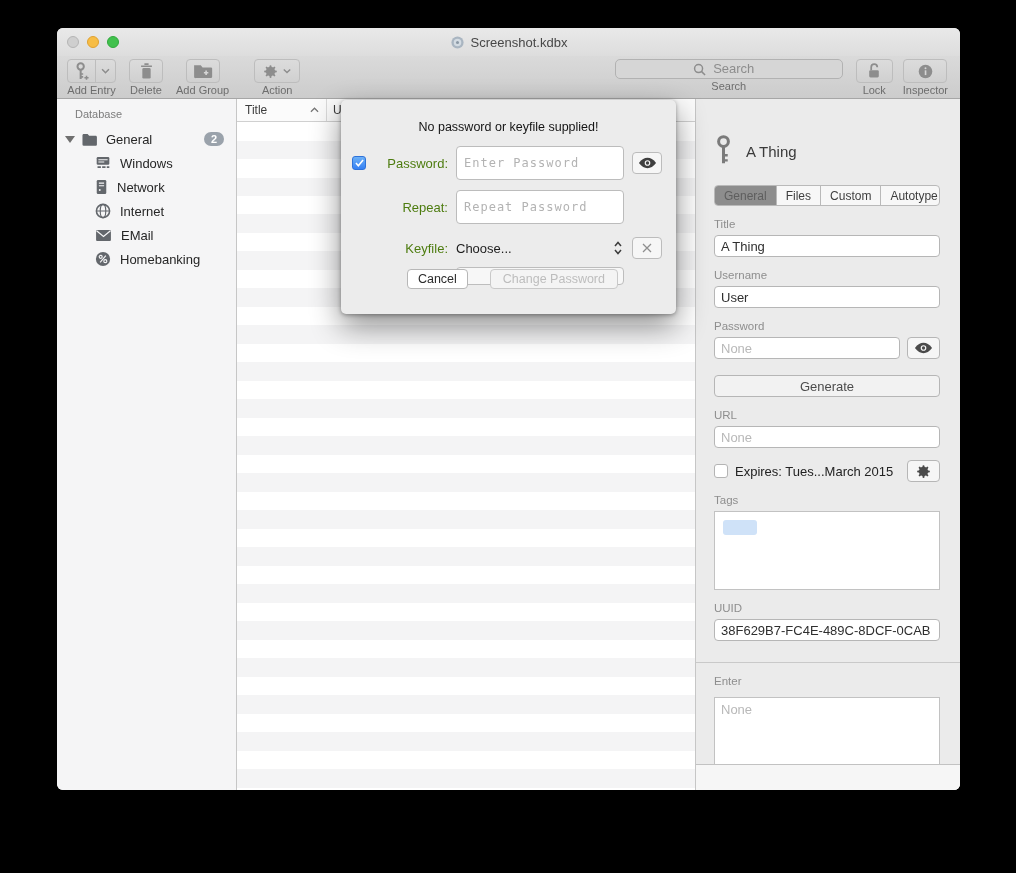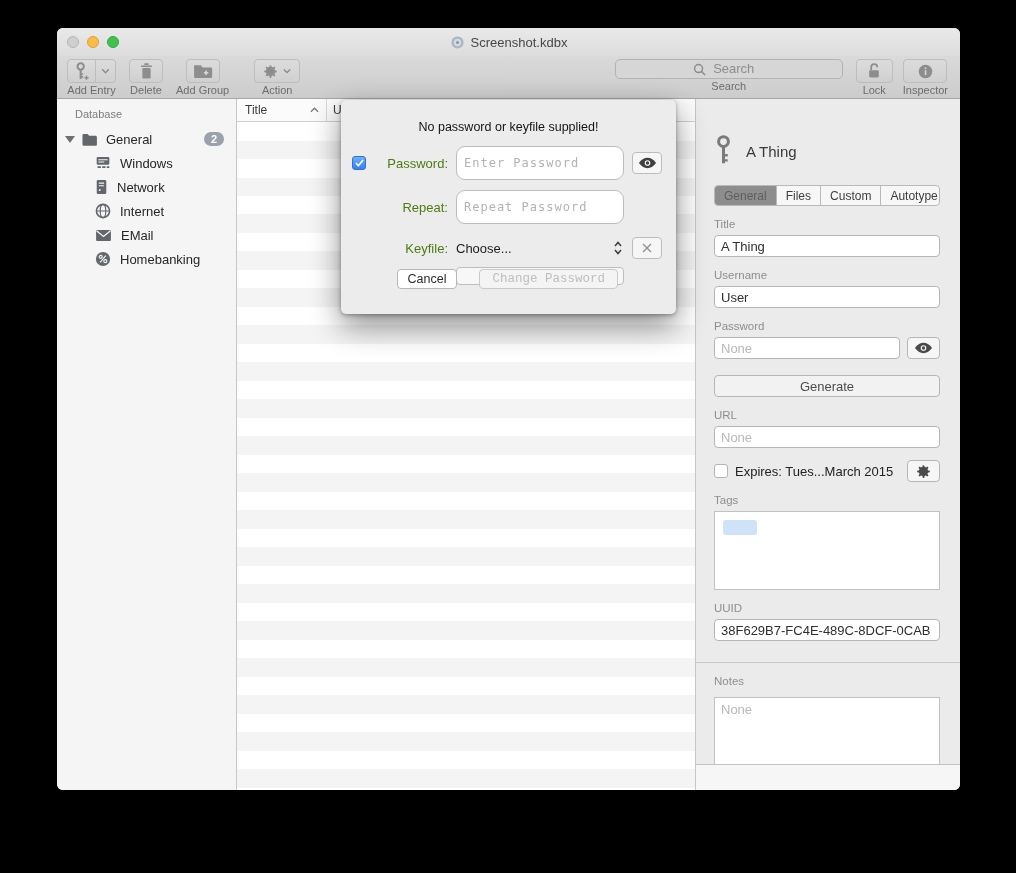--- a/index.html
+++ b/index.html
@@ -103,34 +103,34 @@
   .dlg-msg { text-align:center; padding-top:20px; font-size:12.5px; color:#141414; }
   .dlg-row { display:grid; grid-template-columns:90px 168px 30px; column-gap:8px; align-items:center;
              padding-left:17px; margin-top:10px; }
   .dlg-row.first { margin-top:12px; }
   .dlg-row.keyfile { margin-top:13px; }
   .dlg-label { display:flex; align-items:center; justify-content:flex-end; gap:21px; font-size:13px;
                color:#4d7c0f; }
   .cb-on { width:14px; height:14px; border-radius:3px; border:1px solid #2e72d9;
            background:linear-gradient(#6db1f7,#3580f4); display:flex; align-items:center;
            justify-content:center; flex:none; }
-  .dlg-input { height:22px; width:100%; border:1px solid #bcbcbc; border-radius:9px; background:#fff;
+  .dlg-input { height:22px; width:100%; border:1px solid #bcbcbc; border-radius:4px; background:#fff;
                font-family:"DejaVu Sans Mono", monospace; font-size:12px; color:#333; padding:16px 7px; }
   .dlg-input::placeholder { color:#b3b3b3; letter-spacing:1px; }
   .dlg-btn { width:30px; height:22px; border:1px solid #bcbcbc; border-radius:4px; background:#f6f6f6;
              display:flex; align-items:center; justify-content:center; color:#3f3f3f; }
   .popup { display:flex; align-items:center; justify-content:space-between; font-size:13px;
            color:#1c1c1c; padding-right:2px; cursor:default; }
   .genkey-btn { display:block; margin:8px 0 0 115px; width:168px; height:18px; background:#f7f7f7;
                 border:1px solid #bdbdbd; border-radius:4px; font-size:12px; color:#262626; }
   .dlg-actions { position:absolute; bottom:25px; right:58px; display:flex; gap:22px; }
   .btn-cancel { height:20px; min-width:58px; background:#fff; border:1px solid #b7b7b7;
                 border-radius:4px; font-size:12.5px; color:#2b2b2b; padding:0 10px; }
   .btn-change { height:20px; background:#f4f4f4; border:1px solid #c9c9c9; border-radius:4px;
-                font-size:12.5px; color:#bdbdbd; padding:0 12px;font-family:Liberation Mono, monospace; }
+                font-size:12.5px; color:#bdbdbd; padding:0 12px; }
 </style>
 </head>
 <body>
 
 <div class="screen">
   <div class="window">
 
     <div class="titlebar">
       <div class="lights">
         <span class="light close"></span>
@@ -394,21 +394,21 @@
         <div class="flabel">Tags</div>
         <div class="tags-box">
           <span class="tag-chip" style="display:inline-block;"></span>
         </div>
 
         <div class="flabel">UUID</div>
         <input class="finput" type="text" value="38F629B7-FC4E-489C-8DCF-0CAB" style="">
 
         <div class="divider"></div>
 
-        <div class="flabel">Notes</div>
+        <div class="flabel">Enter</div>
         <textarea class="fnotes" placeholder="None" style=""></textarea>
 
         <div class="insp-footer"></div>
       </div>
     </div>
   </div>
 
   <div class="dialog">
     <div class="dlg-msg">No password or keyfile supplied!</div>
 

